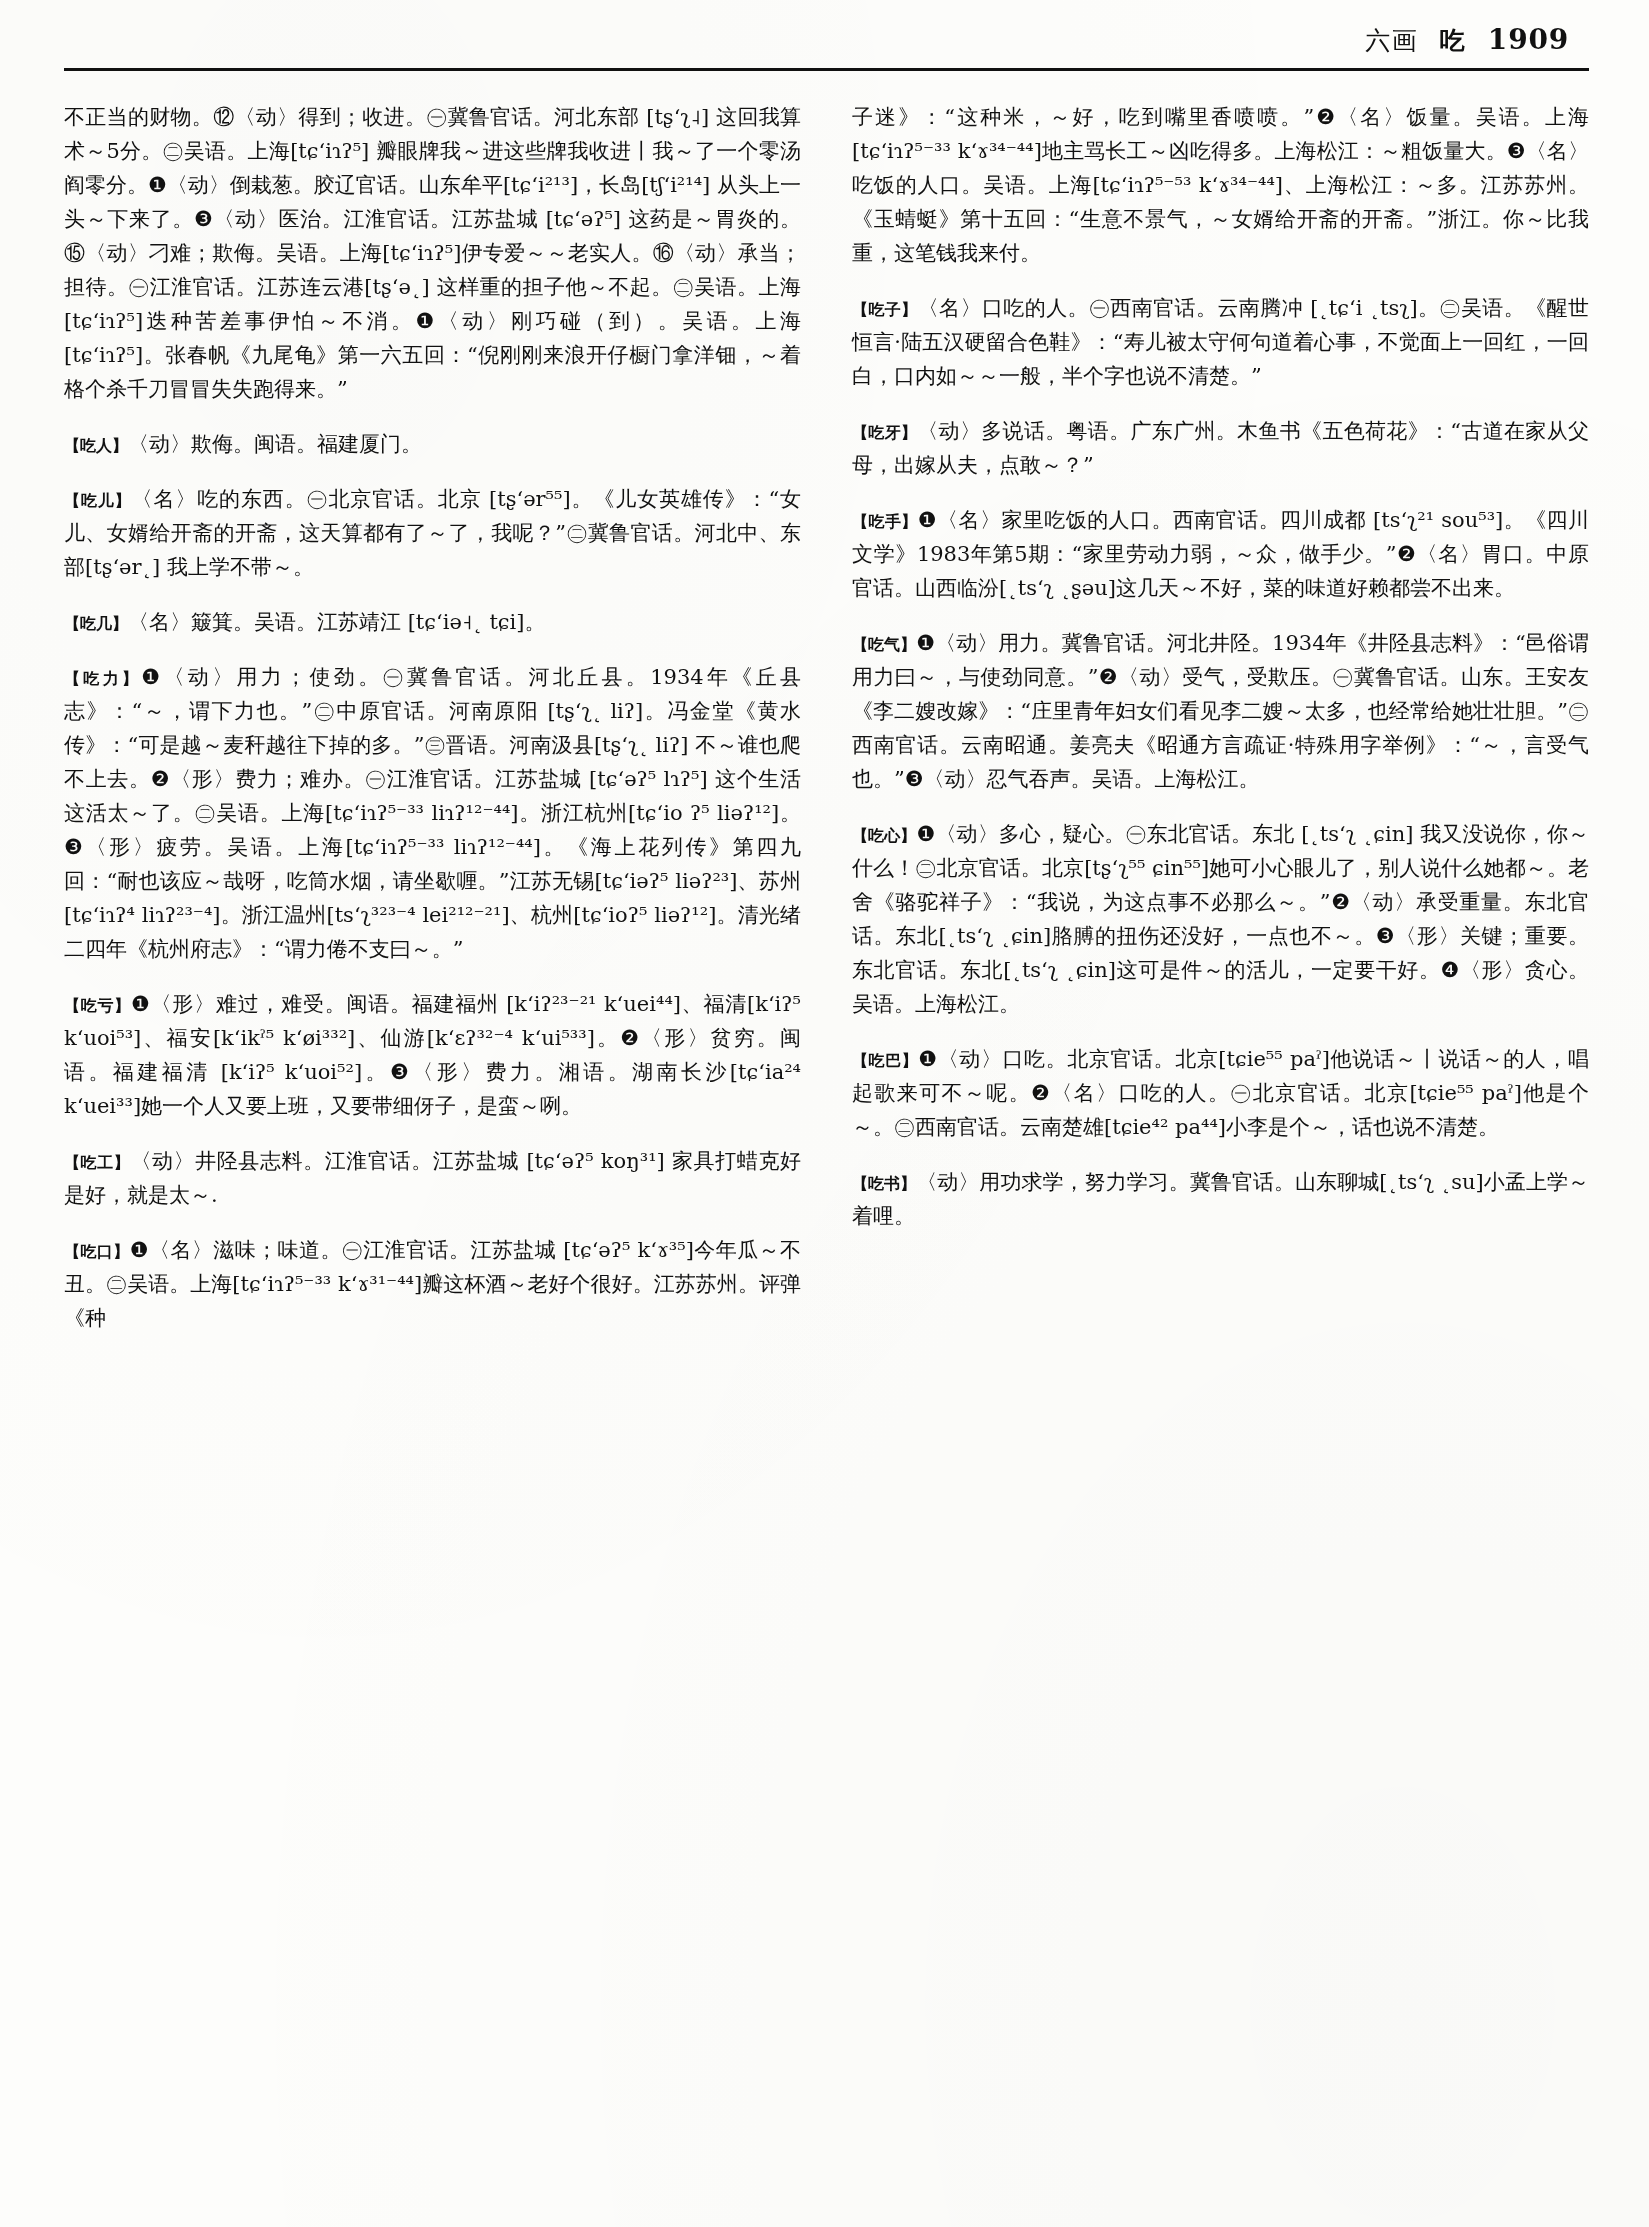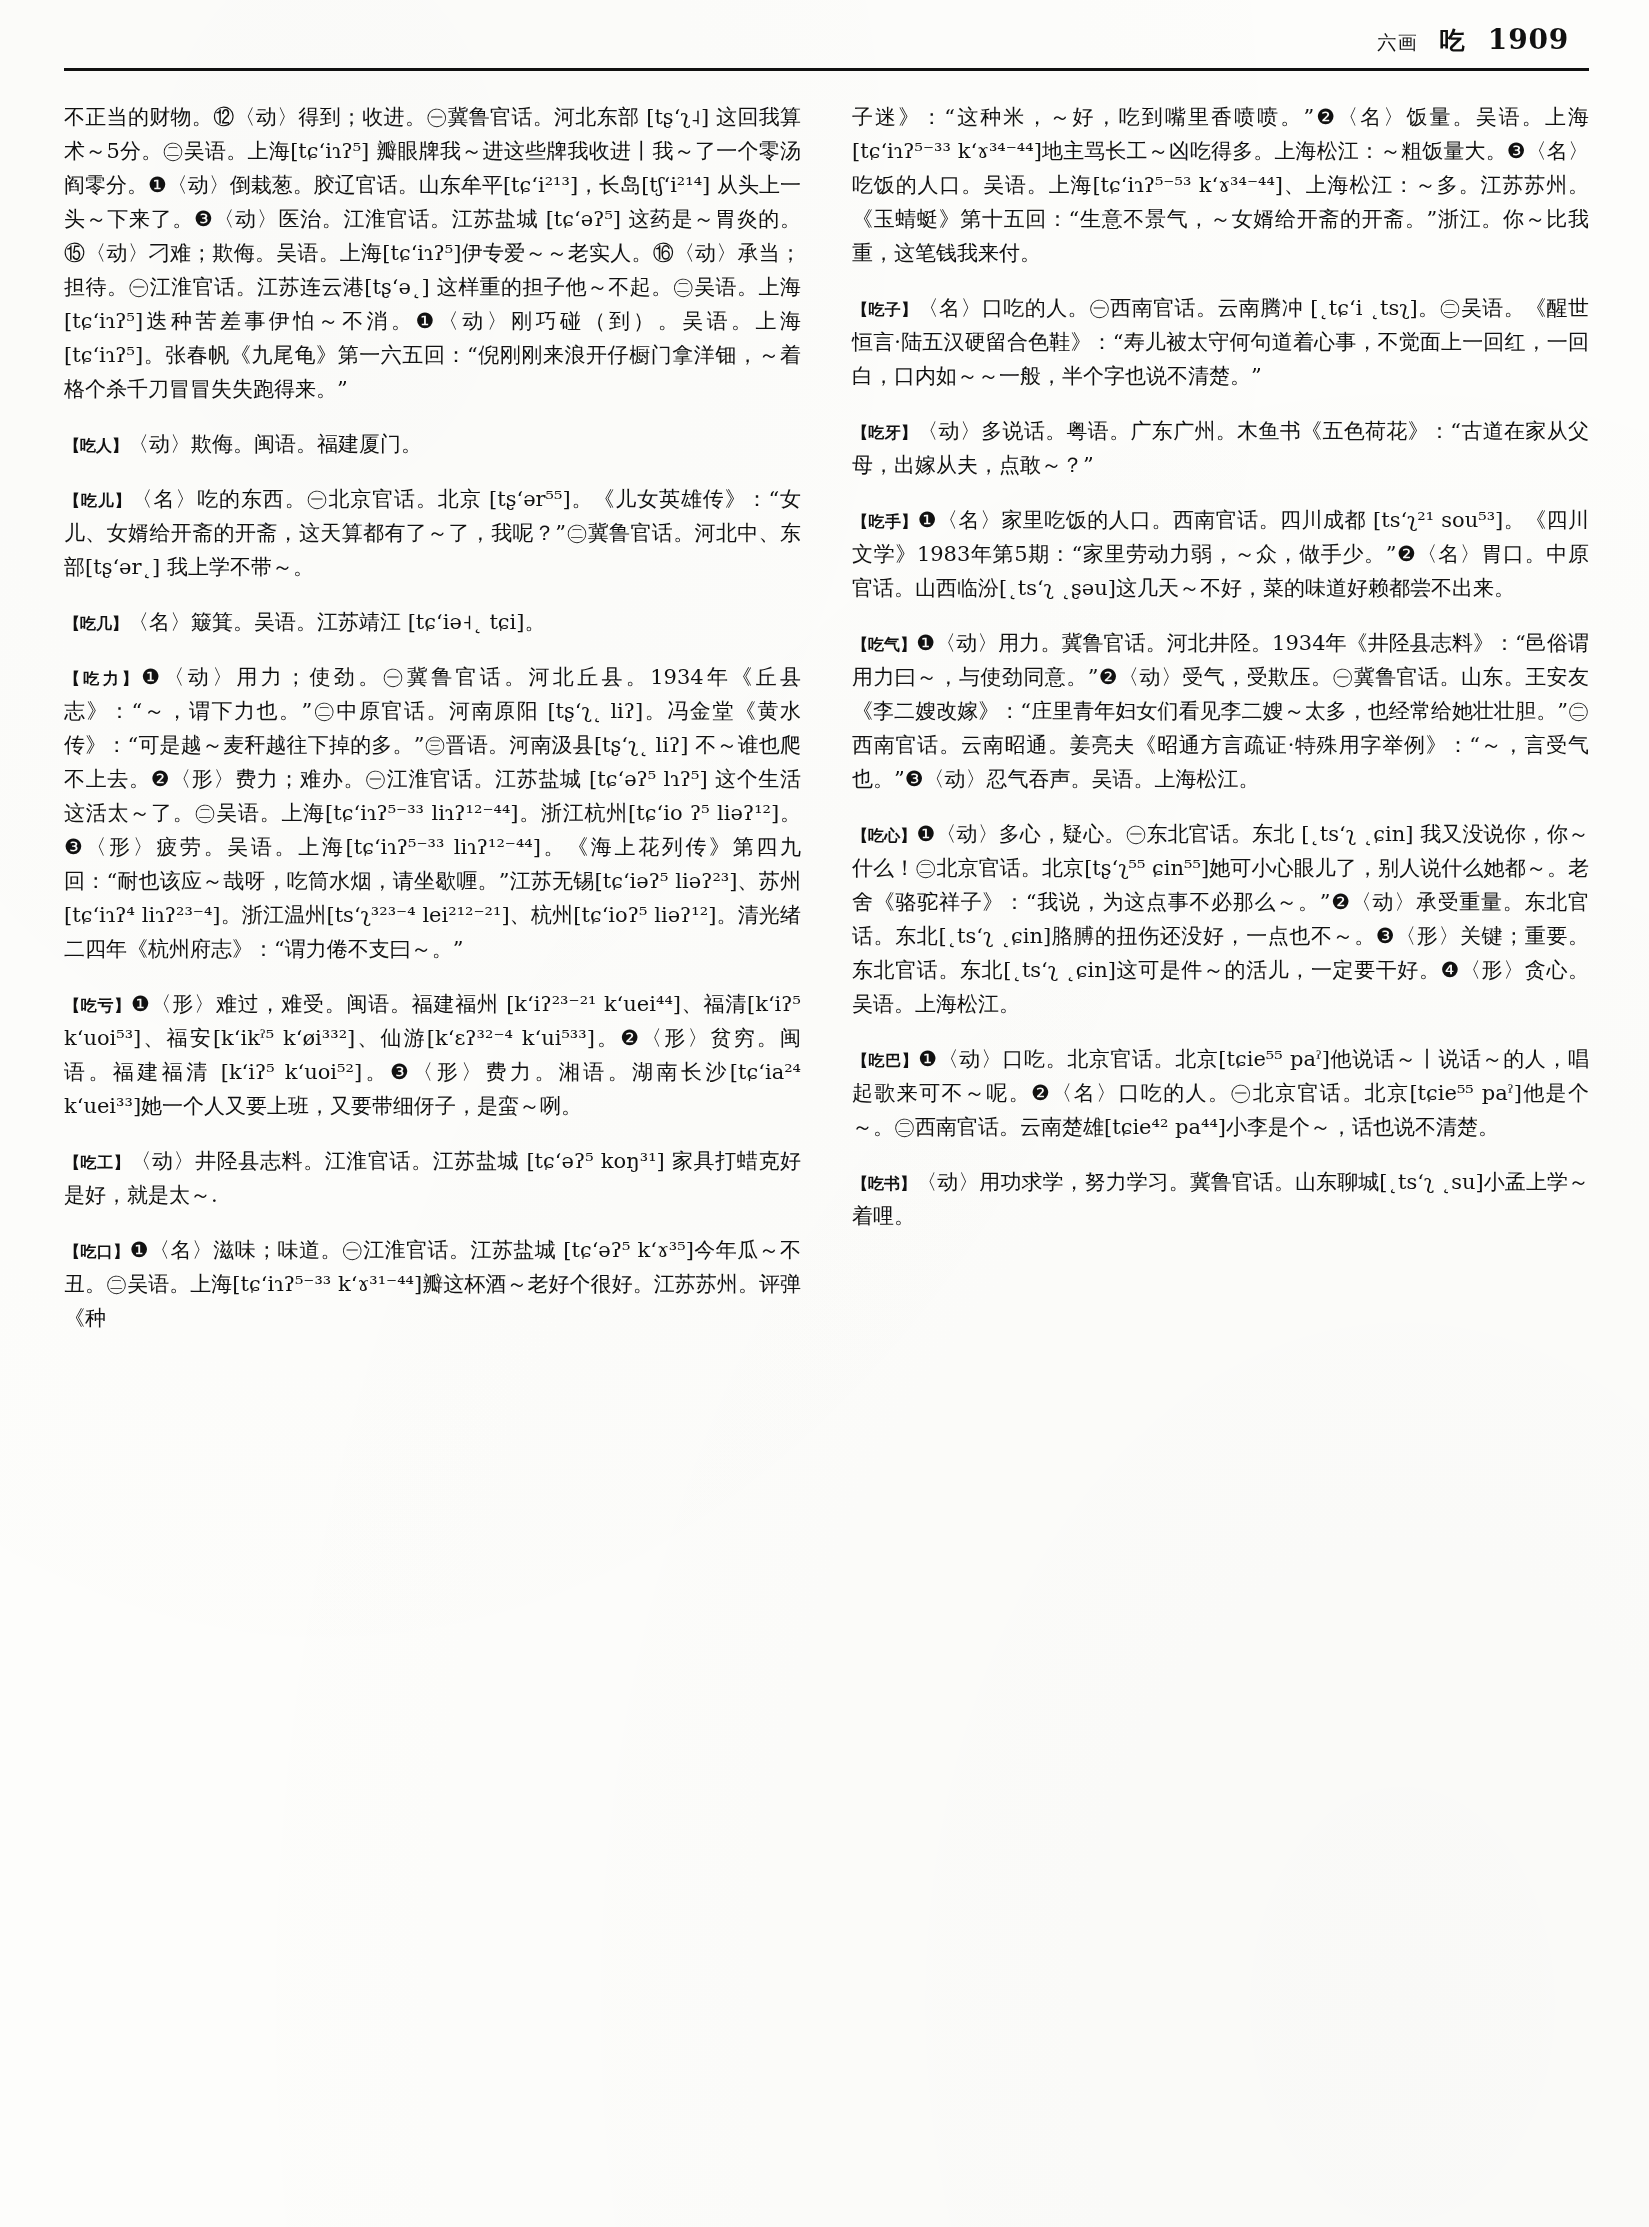--- a/index.html
+++ b/index.html
@@ -42,21 +42,21 @@
     height: 43px;
   }
   .header-inner {
     display: flex;
     justify-content: flex-end;
     align-items: baseline;
     gap: 21.4px;
     padding-right: 15px;
   }
   .hdr-label {
-    font-size: 19px;
+    font-size: 25px;
     letter-spacing: 1.6px;
     font-family: Liberation Mono, monospace;
   }
   .hdr-head {
     font-size: 25px;
     font-weight: bold;
     letter-spacing: 1.6px;
   }
   .hdr-page {
     font-size: 28px;

